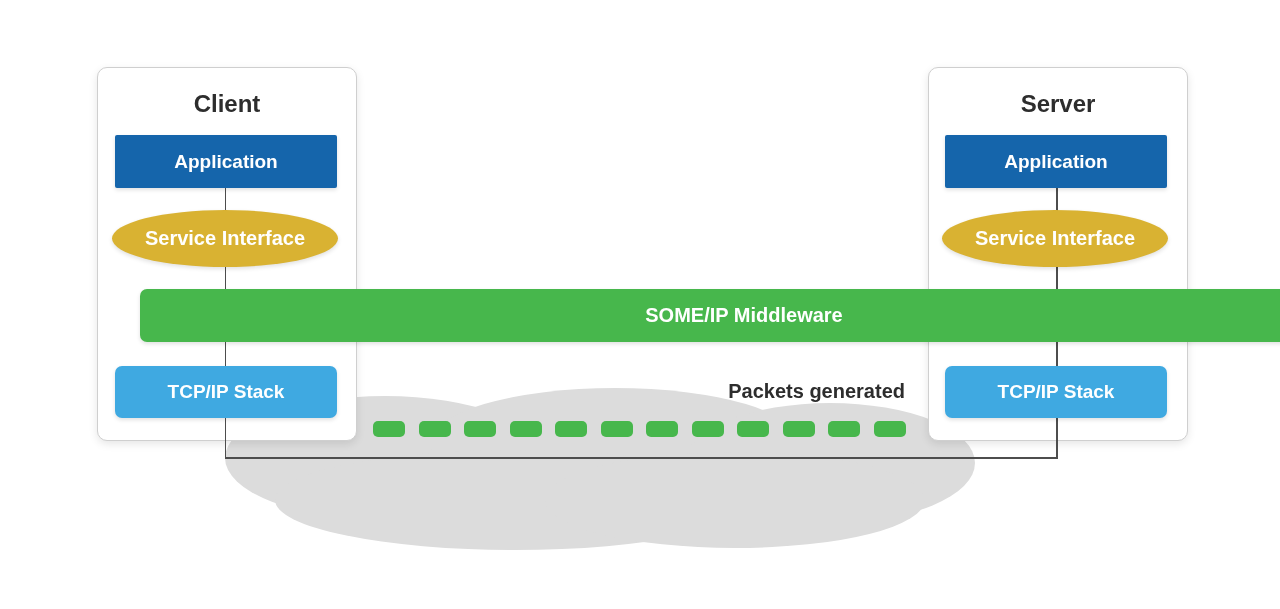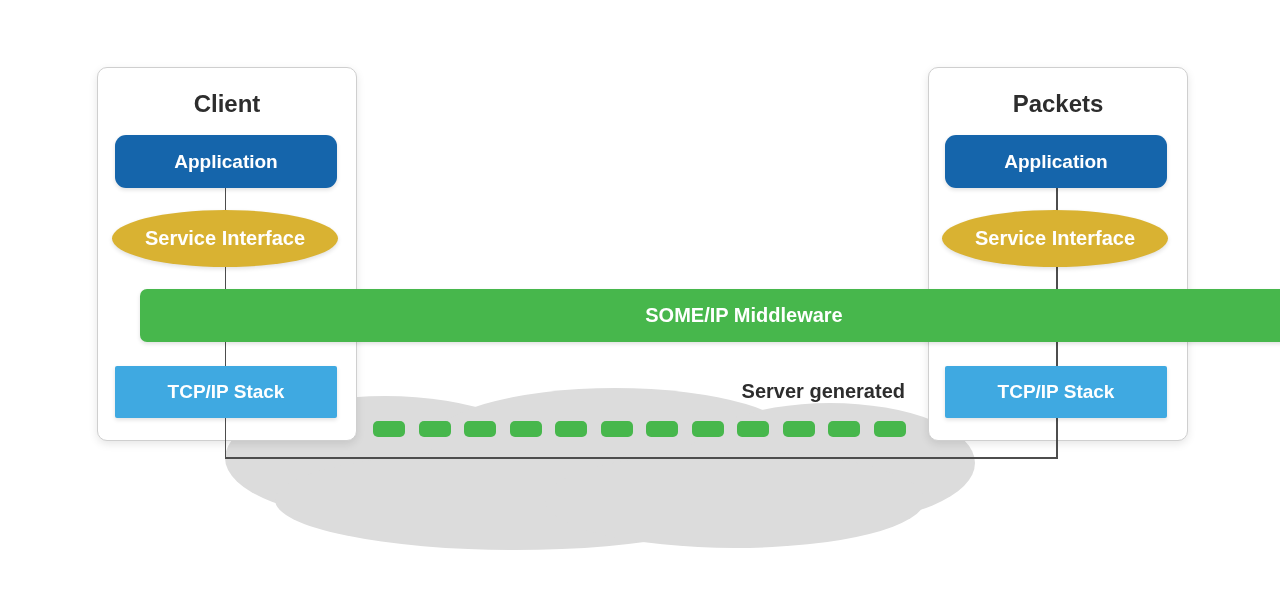--- a/index.html
+++ b/index.html
@@ -81,21 +81,21 @@
     justify-content: center;
     color: #ffffff;
     font-weight: 700;
     z-index: 3;
     box-shadow: 0 2px 4px rgba(0,0,0,0.12);
   }
   .app-box {
     top: 135px;
     width: 222px;
     height: 53px;
-    border-radius: 11px;
+    border-radius: 2px;
     background: var(--app-blue, #1565ab);
     font-size: 19px;
     text-align: center;
   }
   .app-box.client { left: 115px; }
   .app-box.server { left: 945px; }
 
   .service-ellipse {
     top: 210px;
     width: 226px;
@@ -115,21 +115,21 @@
     border-radius: 7px;
     background: var(--middleware-green, #47b74c);
     font-size: 20px;
     margin-left: 25px;
   }
 
   .tcp-box {
     top: 366px;
     width: 222px;
     height: 52px;
-    border-radius: 2px;
+    border-radius: 7px;
     background: var(--tcp-blue, #3fa9e1);
     font-size: 19px;
   }
   .tcp-box.client { left: 115px; }
   .tcp-box.server { left: 945px; }
 
   
   .packets-label {
     position: absolute;
     top: 380px;
@@ -183,38 +183,38 @@
     <ellipse class="cloud-part" cx="615" cy="75" rx="145" ry="60"></ellipse>
     <ellipse class="cloud-part" cx="300" cy="112" rx="240" ry="50"></ellipse>
     <ellipse class="cloud-part" cx="520" cy="112" rx="190" ry="48"></ellipse>
   </svg>
 
   <div class="panel client">
     <div class="panel-title">Client</div>
   </div>
 
   <div class="panel server">
-    <div class="panel-title">Packets</div>
+    <div class="panel-title">Server</div>
   </div>
 
   <div class="vline client"></div>
   <div class="vline server"></div>
   <div class="hline"></div>
 
   <div class="box app-box client">Application</div>
   <div class="box service-ellipse client">Service Interface</div>
   <div class="box tcp-box client">TCP/IP Stack</div>
 
   <div class="box middleware-bar">SOME/IP Middleware</div>
 
   <div class="box app-box server">Application</div>
   <div class="box service-ellipse server">Service Interface</div>
   <div class="box tcp-box server">TCP/IP Stack</div>
 
-  <div class="packets-label">Server generated</div>
+  <div class="packets-label">Packets generated</div>
   <div class="packet-row">
       <span class="dash"></span>
       <span class="dash"></span>
       <span class="dash"></span>
       <span class="dash"></span>
       <span class="dash"></span>
       <span class="dash"></span>
       <span class="dash"></span>
       <span class="dash"></span>
       <span class="dash"></span>

